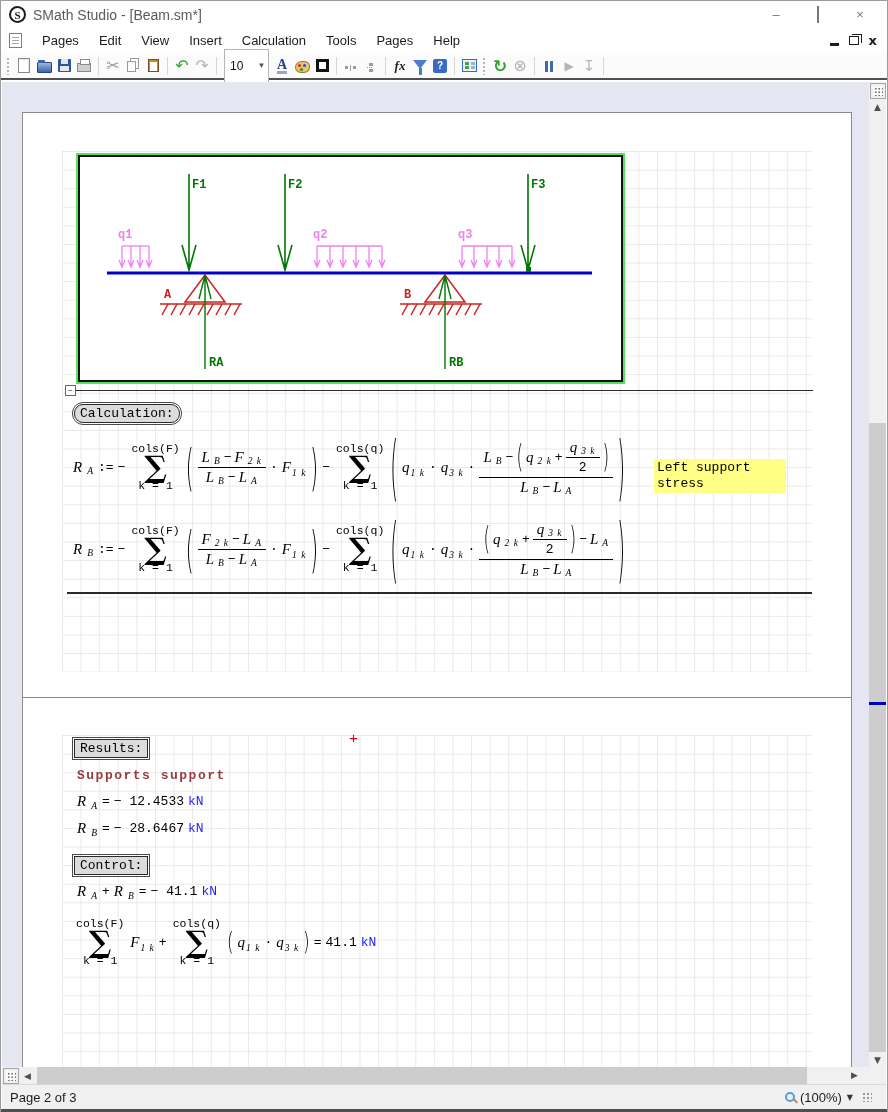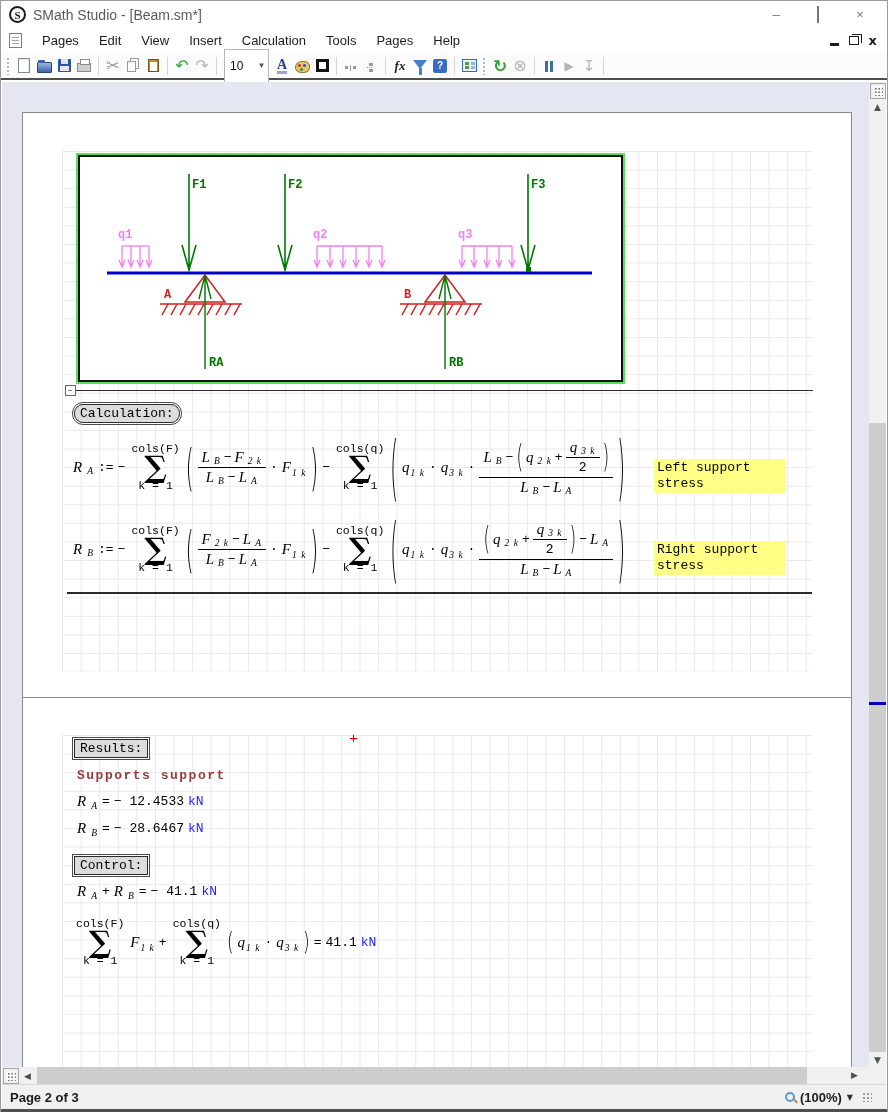--- a/index.html
+++ b/index.html
@@ -99,21 +99,21 @@
   .arrow-btn { width:17px; height:16px; display:flex; align-items:center; justify-content:center; color:#505050; font-size:9px; font-family:"DejaVu Sans",sans-serif; }
   .vthumb { position:absolute; left:0; top:341px; width:17px; height:629px; background:#cdcdcd; }
   .vmarker { position:absolute; left:0; top:620px; width:17px; height:3px; background:#0000bb; }
   .vdown { position:absolute; left:0; bottom:0; }
   .hscroll { position:absolute; left:1px; bottom:28px; height:17px; right:18px; background:#f0f0f0; display:flex; align-items:center; }
   .hthumb { position:absolute; left:35px; top:0; width:770px; height:17px; background:#cdcdcd; }
   .hright { position:absolute; right:6px; top:0; }
   .corner { position:absolute; right:1px; bottom:28px; width:17px; height:17px; background:#f0f0f0; }
 
   
-  .statusbar { position:absolute; left:1px; right:1px; bottom:3px; height:25px; background:#f0f0f0; border-top:1px solid #d9d9d9; display:flex; align-items:center; font-size:13px; color:#1c1c1c;font-weight:bold; }
+  .statusbar { position:absolute; left:1px; right:1px; bottom:3px; height:25px; background:#f0f0f0; border-top:1px solid #d9d9d9; display:flex; align-items:center; font-size:13px; color:#1c1c1c; }
   .status-page { margin-left:8px; }
   .status-ready { margin-left:32px;margin-top:48px; }
   .status-right { margin-left:auto; display:flex; align-items:center; gap:5px; padding-right:14px; }
   .i-zoom { width:10px; height:10px; border:2px solid #5b9bd5; border-radius:50%; position:relative; }
   .i-zoom::after { content:""; position:absolute; width:5px; height:2px; background:#b58a4a; right:-5px; bottom:-2px; transform:rotate(45deg); }
   .dd-arrow { color:#333; font-size:8px; font-family:"DejaVu Sans",sans-serif; }
   .resize-grip { width:10px; height:10px; background-image:radial-gradient(circle,#9a9a9a 1px,transparent 1.3px); background-size:4px 4px; margin-left:4px; }
   .bottom-edge { position:absolute; left:0; right:0; bottom:0; height:3px; background:#4f4f4f; }
 </style>
 </head>
@@ -432,21 +432,20 @@
           <span class="fr">
               <span class="v">L</span>
               <span class="sb">B</span>
               <span class="m">−</span>
               <span class="v">L</span>
               <span class="sb">A</span>
             </span>
         </span>
         <span class="par" style="transform:scaleY(3.6)">)</span>
       </div>
-      <div class="note" style="left:631px;top:428px;">Right support stress</div>
 
       <div class="hline" style="left:44px;top:479px;width:745px;height:2px;"></div>
     </div>
 
     <div class="page page2">
       <div class="gridpane" style="left:39px;top:37px;width:750px;height:343px;"></div>
 
       <span class="red-cross" style="left:326px;top:33px;">+</span>
 
       <div class="label-box" style="left:51px;top:41px;">Results:</div>

